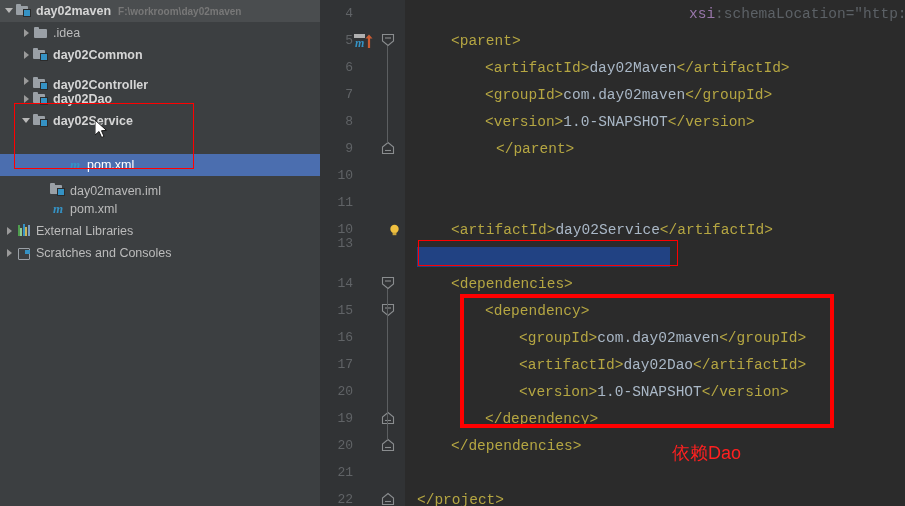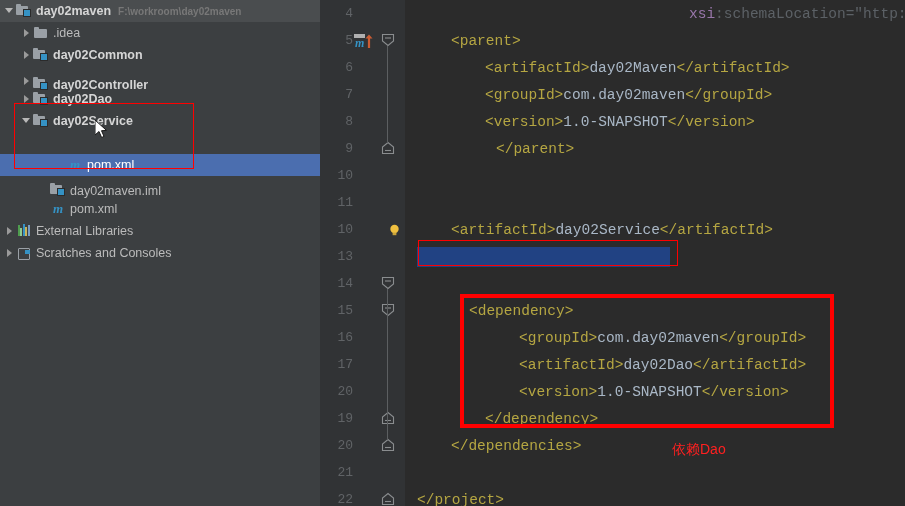--- a/index.html
+++ b/index.html
@@ -220,21 +220,21 @@
   .annot-box {
     position: absolute;
     border: 2px solid #ff0000;
     pointer-events: none;
   }
   .annot-box.thick { border-width: 4px; }
   .annot-box.thin { border-width: 1.5px; }
   .annot-text {
     position: absolute;
     color: #ff2020;
-    font-size: 14px;
+    font-size: 18px;
     font-family: "Liberation Sans", sans-serif;
     white-space: nowrap;
   }
 
   
   #mouse-cursor {
     position: absolute;
     width: 14px; height: 20px;
     pointer-events: none;
   }
@@ -356,21 +356,21 @@
         <div class="lnum" style="top: 85px;">7</div>
         <div class="lnum" style="top: 112px;">8</div>
         <div class="lnum" style="top: 139px;">9</div>
         <svg class="foldmark" viewBox="0 0 14 14" style="top: 141px;">
           <path d="M1.5 12.5 H12.5 V6 L7 1.5 L1.5 6 Z" fill="none" stroke="#8a8d8f" stroke-width="1.1"></path>
           <path d="M4 9.5 H10" stroke="#8a8d8f" stroke-width="1.1"></path>
         </svg>
         <div class="lnum" style="top: 166px;">10</div>
         <div class="lnum" style="top: 193px;">11</div>
         <div class="lnum" style="top: 220px;">10</div>
-        <div class="lnum" style="top: 247px;">13</div>
+        <div class="lnum" style="top: 234px;">13</div>
         <div class="lnum" style="top: 274px;">14</div>
         <svg class="foldmark" viewBox="0 0 14 14" style="top: 276px;">
           <path d="M1.5 1.5 H12.5 V8 L7 12.5 L1.5 8 Z" fill="none" stroke="#8a8d8f" stroke-width="1.1"></path>
           <path d="M4 5 H10" stroke="#8a8d8f" stroke-width="1.1"></path>
         </svg>
         <div class="lnum" style="top: 301px;">15</div>
         <svg class="foldmark" viewBox="0 0 14 14" style="top: 303px;">
           <path d="M1.5 1.5 H12.5 V8 L7 12.5 L1.5 8 Z" fill="none" stroke="#8a8d8f" stroke-width="1.1"></path>
           <path d="M4 5 H10" stroke="#8a8d8f" stroke-width="1.1"></path>
         </svg>
@@ -410,21 +410,22 @@
     <div id="code-layer" style="position:absolute;left:0;top:0;width:585px;height:506px;">
         <div class="codeline" style="top: 4px; left: 369px;"><span class="attr">xsi</span><span class="faded">:schemaLocation=</span><span class="faded">"http://maven.apache.org/POM</span></div>
         <div class="codeline" style="top: 31px; left: 131px;"><span class="tag">&lt;parent&gt;</span></div>
         <div class="codeline" style="top: 58px; left: 165px;"><span class="tag">&lt;artifactId&gt;</span><span class="txt">day02Maven</span><span class="tag">&lt;/artifactId&gt;</span></div>
         <div class="codeline" style="top: 85px; left: 165px;"><span class="tag">&lt;groupId&gt;</span><span class="txt">com.day02maven</span><span class="tag">&lt;/groupId&gt;</span></div>
         <div class="codeline" style="top: 112px; left: 165px;"><span class="tag">&lt;version&gt;</span><span class="txt">1.0-SNAPSHOT</span><span class="tag">&lt;/version&gt;</span></div>
         <div class="codeline" style="top: 139px; left: 131px; margin-left: 45px;"><span class="tag">&lt;/parent&gt;</span></div>
         <div class="codeline" style="top: 193px; left: 131px;"></div>
         <div class="codeline" style="top: 220px; left: 131px;"><span class="tag">&lt;artifactId&gt;</span><span class="txt">day02Service</span><span class="tag">&lt;/artifactId&gt;</span></div>
         <div class="selline" style="left: 97px; top: 247px; width: 253px;"></div>
-        <div class="codeline" style="top: 301px; left: 149px;"><span class="tag">&lt;dependency&gt;</span></div>
+        <div class="codeline" style="top: 274px; left: 131px;"><span class="tag">&lt;dependencies&gt;</span></div>
+        <div class="codeline" style="top: 301px; left: 165px;"><span class="tag">&lt;dependency&gt;</span></div>
         <div class="codeline" style="top: 328px; left: 199px;"><span class="tag">&lt;groupId&gt;</span><span class="txt">com.day02maven</span><span class="tag">&lt;/groupId&gt;</span></div>
         <div class="codeline" style="top: 355px; left: 199px;"><span class="tag">&lt;artifactId&gt;</span><span class="txt">day02Dao</span><span class="tag">&lt;/artifactId&gt;</span></div>
         <div class="codeline" style="top: 382px; left: 199px;"><span class="tag">&lt;version&gt;</span><span class="txt">1.0-SNAPSHOT</span><span class="tag">&lt;/version&gt;</span></div>
         <div class="codeline" style="top: 409px; left: 165px;"><span class="tag">&lt;/dependency&gt;</span></div>
         <div class="codeline" style="top: 436px; left: 131px;"><span class="tag">&lt;/dependencies&gt;</span></div>
         <div class="codeline" style="top: 463px; left: 131px;"></div>
         <div class="codeline" style="top: 490px; left: 97px;"><span class="tag">&lt;/project&gt;</span></div>
       </div>
   </div>
 

